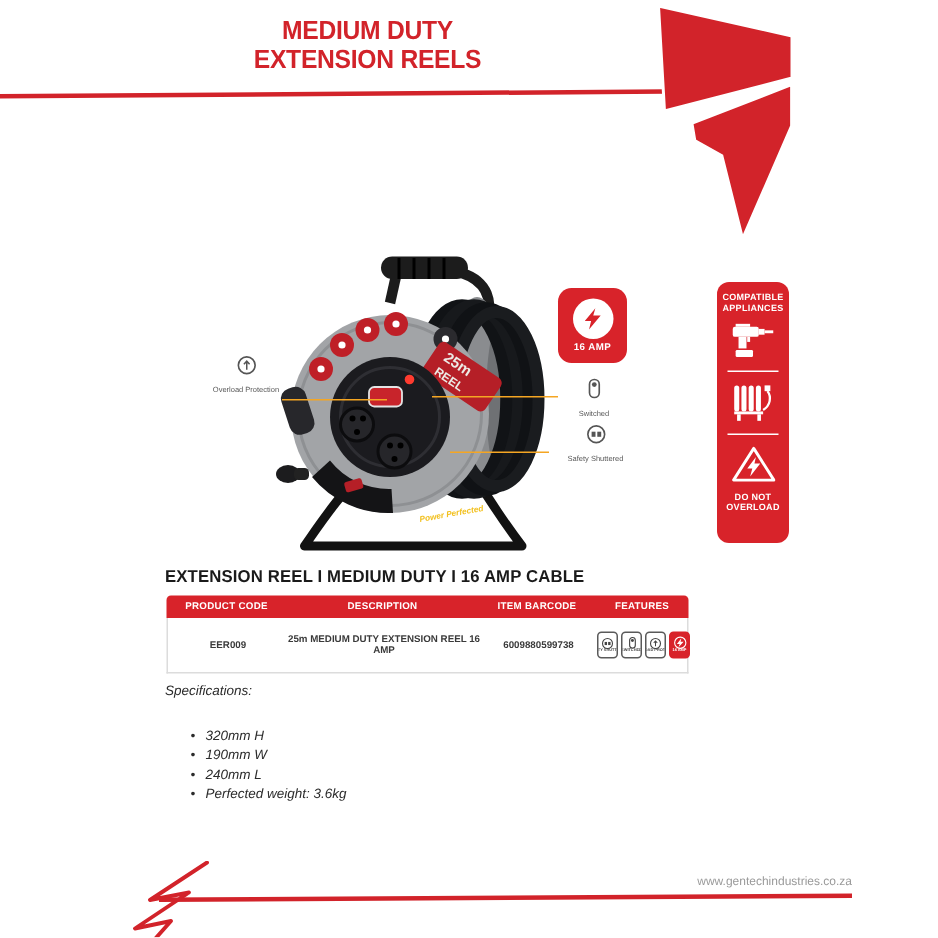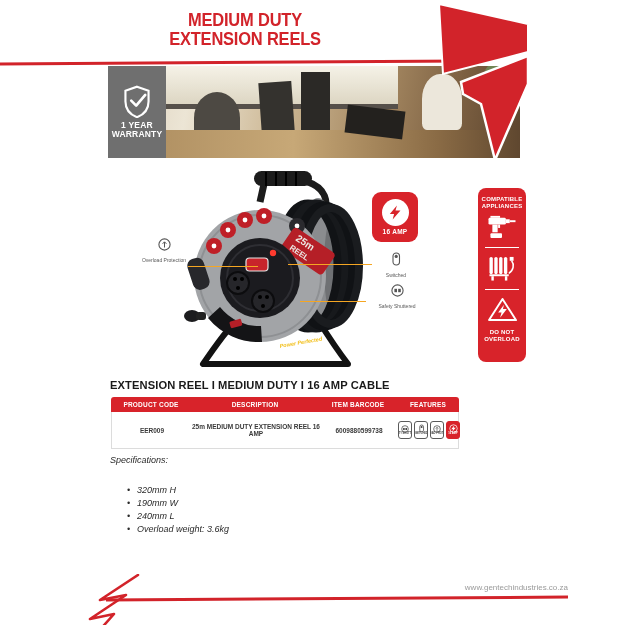--- a/index.html
+++ b/index.html
@@ -92,42 +92,20 @@
     <div>MEDIUM DUTY</div>
     <div>EXTENSION REELS</div>
   </div>
   <div class="header-line"></div>
 
   <svg class="header-arrow" viewBox="0 0 95 158">
     <polygon points="6,0 95,20 95,48 10,70" fill="#d2232a" stroke="#ffffff" stroke-width="2"></polygon>
     <polygon points="28,78 95,52 95,80 62,156 48,100 30,90" fill="#d2232a" stroke="#ffffff" stroke-width="2.5"></polygon>
   </svg>
 
-  <div class="banner">
-    <div class="photo">
-      <div class="ph-window"></div>
-      <div class="ph-chair"></div>
-      <div class="ph-monitor1"></div>
-      <div class="ph-monitor2"></div>
-      <div class="ph-desk"></div>
-      <div class="ph-laptop"></div>
-      <div class="ph-person"></div>
-      <div class="ph-plant"></div>
-    </div>
-    <div class="warranty-box">
-      <svg width="30" height="33" viewBox="0 0 36 40">
-        <path d="M18,2 L32,7 V20 C32,30 26,36 18,39 C10,36 4,30 4,20 V7 Z" fill="none" stroke="#fff" stroke-width="2.6"></path>
-        <path d="M11,19 L17,25 L28,12" fill="none" stroke="#fff" stroke-width="3.2" stroke-linecap="round" stroke-linejoin="round"></path>
-      </svg>
-      <div class="warranty-text">
-        <div>1 YEAR</div>
-        <div>WARRANTY</div>
-      </div>
-    </div>
-  </div>
 
   <svg class="product-svg" viewBox="0 0 215 212">
 
     <path d="M140,16 C158,22 160,36 157,48" stroke="#1c1c1c" stroke-width="7" fill="none"></path>
     <path d="M96,18 L92,36" stroke="#1c1c1c" stroke-width="7" fill="none"></path>
     <rect x="86" y="5" width="58" height="15" rx="7.5" fill="#1c1c1c"></rect>
     <line x1="98" y1="6" x2="98" y2="20" stroke="#000" stroke-width="2"></line>
     <line x1="108" y1="6" x2="108" y2="20" stroke="#000" stroke-width="2"></line>
     <line x1="118" y1="6" x2="118" y2="20" stroke="#000" stroke-width="2"></line>
     <line x1="128" y1="6" x2="128" y2="20" stroke="#000" stroke-width="2"></line>
@@ -297,21 +275,21 @@
       </div>
     </div>
   </div>
 
   <div class="specs">
     <div class="s-title">Specifications:</div>
     <ul>
       <li>320mm H</li>
       <li>190mm W</li>
       <li>240mm L</li>
-      <li>Overload weight: 3.6kg</li>
+      <li>Perfected weight: 3.6kg</li>
     </ul>
   </div>
 
   <svg class="footer-bolt" viewBox="0 0 58 51">
     <polyline points="52,1 14,26 40,21 4,45 28,40 12,58" fill="none" stroke="#d2232a" stroke-width="2.6" stroke-linejoin="round" stroke-linecap="round"></polyline>
   </svg>
   <div class="footer-line"></div>
   <a class="footer-url" href="#">www.gentechindustries.co.za</a>
 
 </div>

